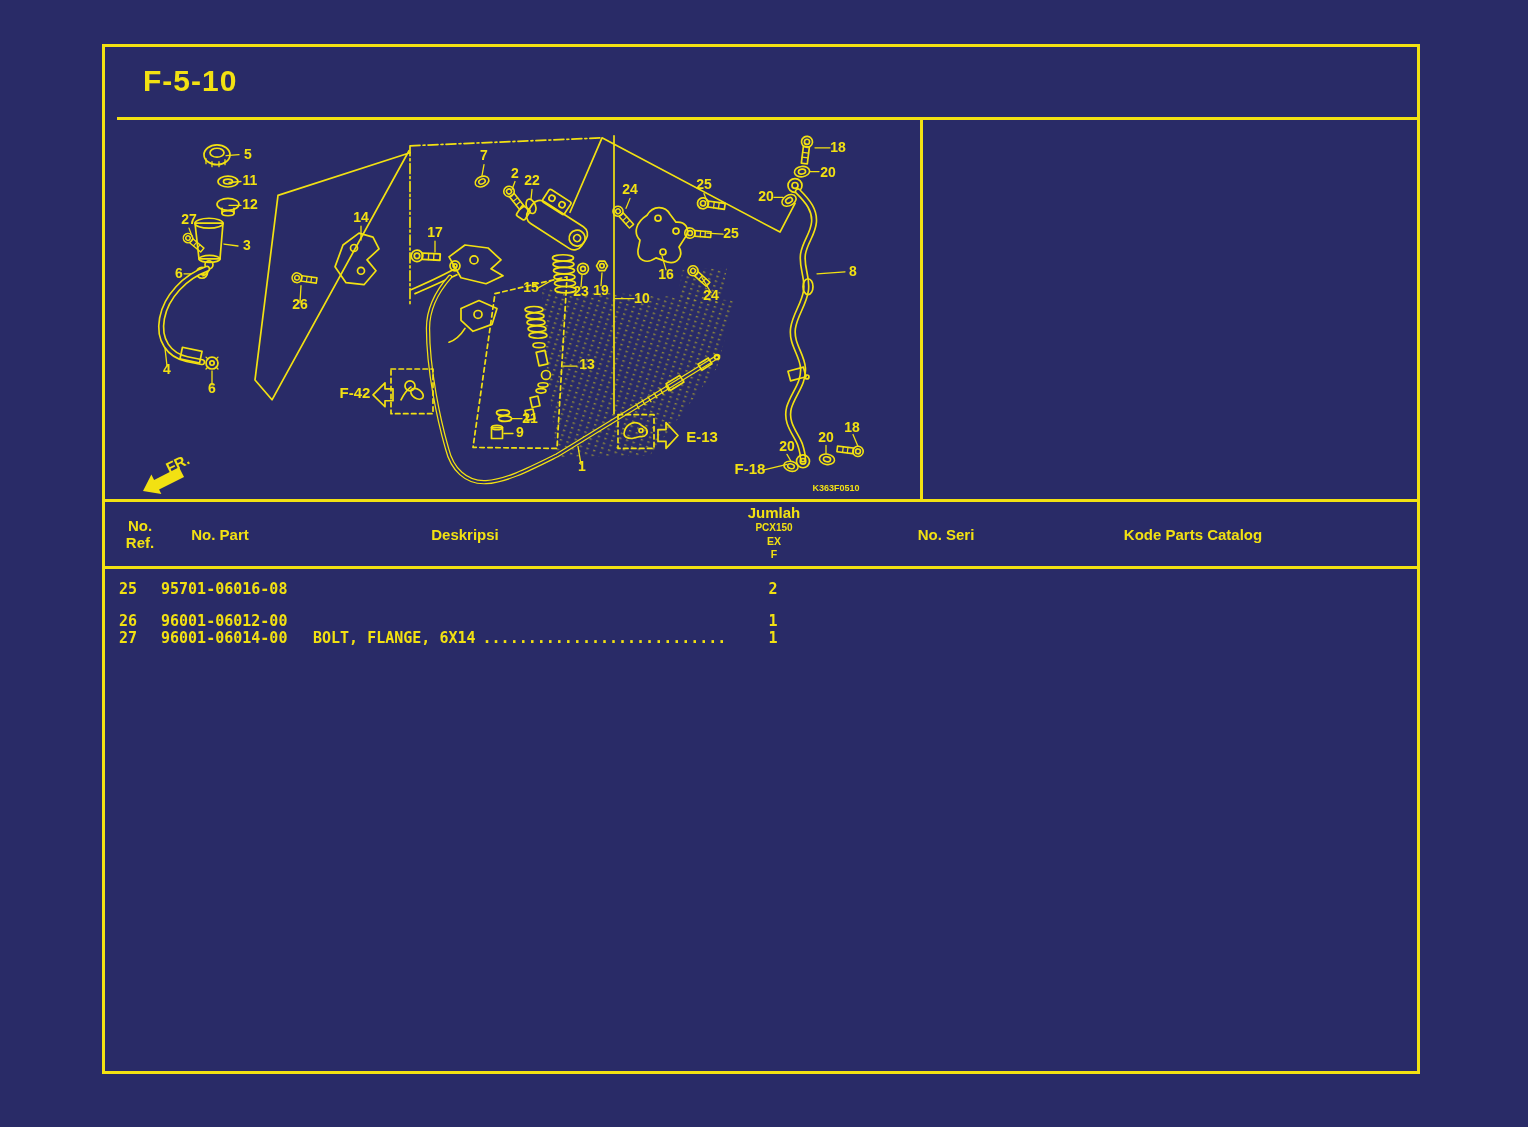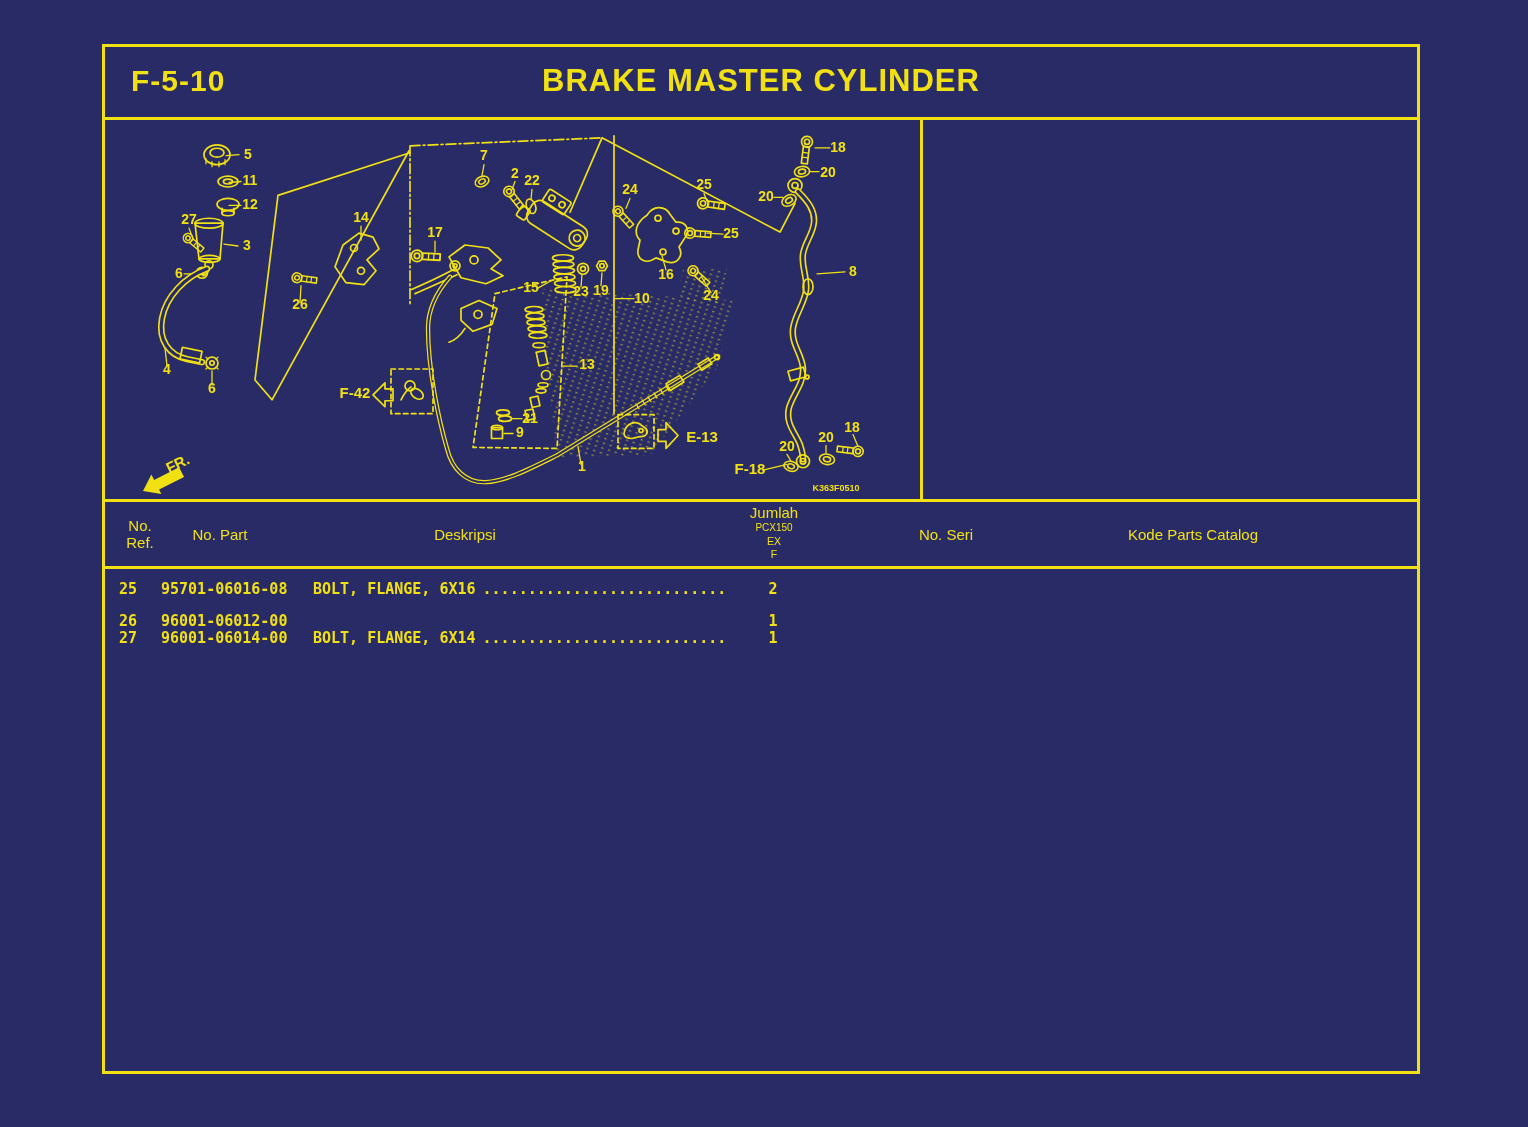--- a/index.html
+++ b/index.html
@@ -5,21 +5,21 @@
   :root{
     --bg:#292b67;
     --y:#f2e112;
   }
   html,body{margin:0;padding:0;background:var(--bg);}
   body{width:1528px;height:1127px;position:relative;overflow:hidden;
        font-family:"Liberation Sans",sans-serif;color:var(--y);}
   .frame{position:absolute;left:102px;top:44px;width:1318px;height:1030px;
          border:3px solid var(--y);box-sizing:border-box;}
   
-  .titlebar{position:relative;height:70px;border-bottom:3px solid var(--y);}
+  .titlebar{position:relative;height:70px;border-bottom:3px solid var(--y);margin-left:12px;}
   .page-code{position:absolute;left:26px;top:17px;font-size:30px;font-weight:bold;letter-spacing:1px;}
   .page-title{position:absolute;left:0;right:0;top:16px;text-align:center;
               font-size:31px;font-weight:bold;letter-spacing:1px;}
   
   .diagram-row{display:flex;height:382px;border-bottom:3px solid var(--y);box-sizing:border-box;}
   .diagram-panel{width:818px;height:100%;border-right:3px solid var(--y);box-sizing:border-box;position:relative;}
   .side-panel{flex:1;}
   svg{display:block;width:100%;height:100%;}
   
   .s{stroke:var(--y);stroke-width:1.7;fill:none;stroke-linecap:round;stroke-linejoin:round;}
@@ -29,21 +29,21 @@
   .tube{stroke:var(--y);stroke-width:6.5;fill:none;stroke-linecap:round;}
   .core{stroke:var(--bg);stroke-width:3.2;fill:none;stroke-linecap:round;}
   .cab{stroke:var(--y);stroke-width:4.4;fill:none;stroke-linecap:round;}
   .ccore{stroke:var(--bg);stroke-width:1.9;fill:none;stroke-linecap:round;}
   .f{fill:var(--y);stroke:none;}
   .dl{font:700 14px "Liberation Sans",sans-serif;fill:var(--y);text-anchor:middle;}
   .ref{font-size:15px;}
   .tiny{font:700 9px "Liberation Sans",sans-serif;}
   
   .table-head{position:relative;height:64px;border-bottom:3px solid var(--y);
-              font-size:15px;font-weight:normal;}
+              font-size:15px;font-weight:bold;}
   .th{position:absolute;text-align:center;line-height:17px;}
   .th-ref{left:10px;top:15px;width:50px;}
   .th-part{left:55px;top:24px;width:120px;}
   .th-desc{left:295px;top:24px;width:130px;text-align:center;}
   .th-qty{left:619px;top:3px;width:100px;line-height:15px;}
   .th-qty .sub{font-size:10px;}
   .th-qty .xs{font-size:10.5px;line-height:13px;}
   .th-seri{left:781px;top:24px;width:120px;text-align:center;}
   .th-cat{left:1003px;top:24px;width:170px;}
   
@@ -56,21 +56,20 @@
   .c-dots{margin-left:7px;}
   .c-qty{position:absolute;left:640px;width:56px;text-align:center;}
 </style>
 </head>
 <body>
 
 <div class="frame">
 
   <div class="titlebar">
     <div class="page-code">F-5-10</div>
-    <div class="page-title">BRAKE MASTER CYLINDER</div>
   </div>
 
   <div class="diagram-row">
     <div class="diagram-panel">
       <svg viewBox="0 0 815 382" preserveAspectRatio="none">
         <defs>
           <g id="bolt">
             <circle cx="0" cy="0" r="5.5" class="s"></circle>
             <circle cx="0" cy="0" r="2.6" class="s"></circle>
             <rect x="5" y="-3" width="17" height="6" class="s"></rect>
@@ -327,21 +326,20 @@
       <div class="xs">F</div>
     </div>
     <div class="th th-seri">No. Seri</div>
     <div class="th th-cat">Kode Parts Catalog</div>
   </div>
 
   <div class="table-body">
     <div class="prow gap">
       <span class="c-ref">25</span>
       <span class="c-part">95701-06016-08</span>
-      <span class="c-desc"><span>BOLT, FLANGE, 6X16</span><span class="c-dots">...........................</span></span>
       <span class="c-qty">2</span>
     </div>
     <div class="prow">
       <span class="c-ref">26</span>
       <span class="c-part">96001-06012-00</span>
       <span class="c-qty">1</span>
     </div>
     <div class="prow">
       <span class="c-ref">27</span>
       <span class="c-part">96001-06014-00</span>

